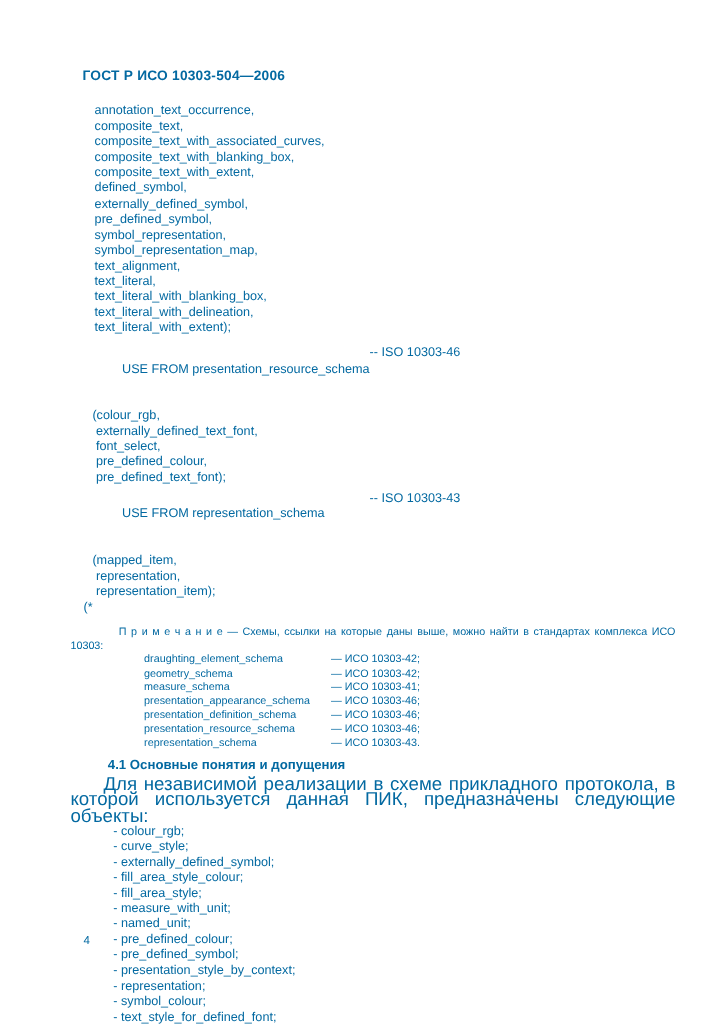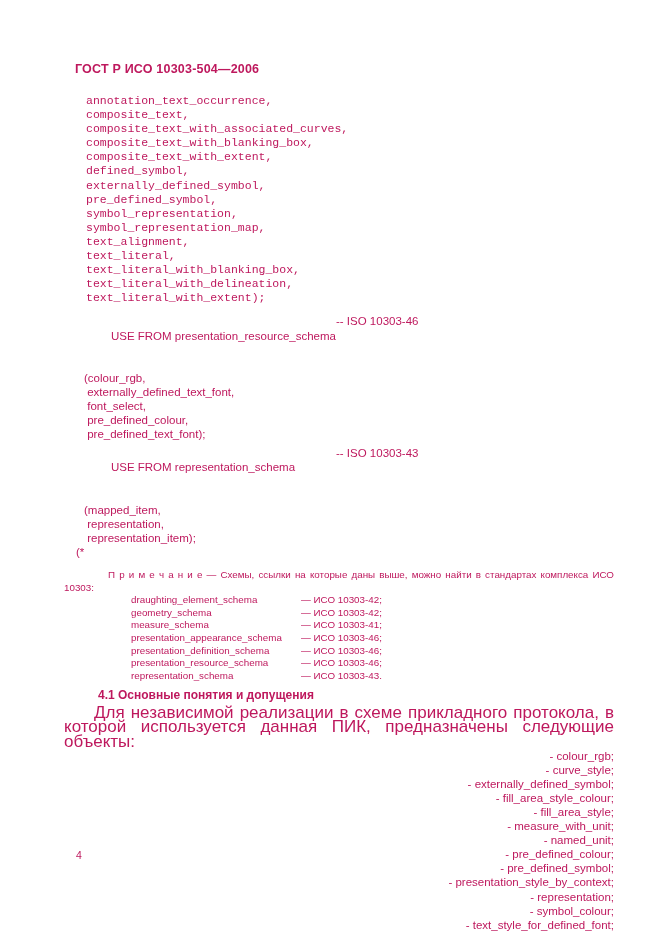--- a/index.html
+++ b/index.html
@@ -6,21 +6,21 @@
     margin: 0;
     padding: 0;
     background: #ffffff;
   }
   .page {
     position: relative;
     width: 661px;
     height: 936px;
     background: #ffffff;
     font-family: "Liberation Sans", "DejaVu Sans", sans-serif;
-    color: #be185d;
+    color: #0369a1;
     overflow: hidden;
   }
   .content {
     position: absolute;
     left: 64px;
     top: 62px;
     width: 550px;
   }
   .doc-header {
     margin-left: 11px;
@@ -28,23 +28,23 @@
     font-weight: bold;
     letter-spacing: 0.2px;
     line-height: 15px;
   }
   .code-block {
     margin-top: 17px;
     font-size: 11.5px;
     line-height: 14.1px;
   }
   .code-line { white-space: pre; }
-  .indent-a { padding-left: 22px; font-family: Liberation Mono, monospace; }
+  .indent-a { padding-left: 22px; }
   .indent-b { padding-left: 20px; }
-  .indent-c { padding-left: 39px; text-align: right; }
+  .indent-c { padding-left: 39px; }
   .use-block { margin-top: 9px; }
   .use-block.second { margin-top: 5px; }
   .use-statement {
     position: relative;
     padding-left: 15px;
   }
   .iso-ref {
     position: absolute;
     left: 272px;
     top: 0;

